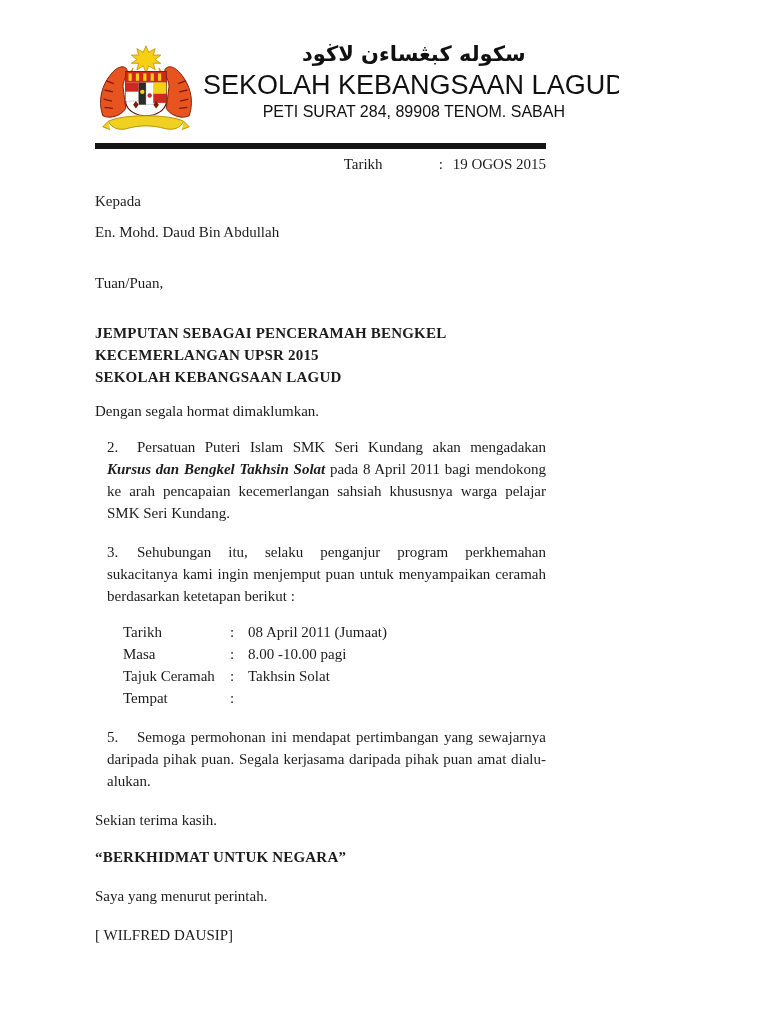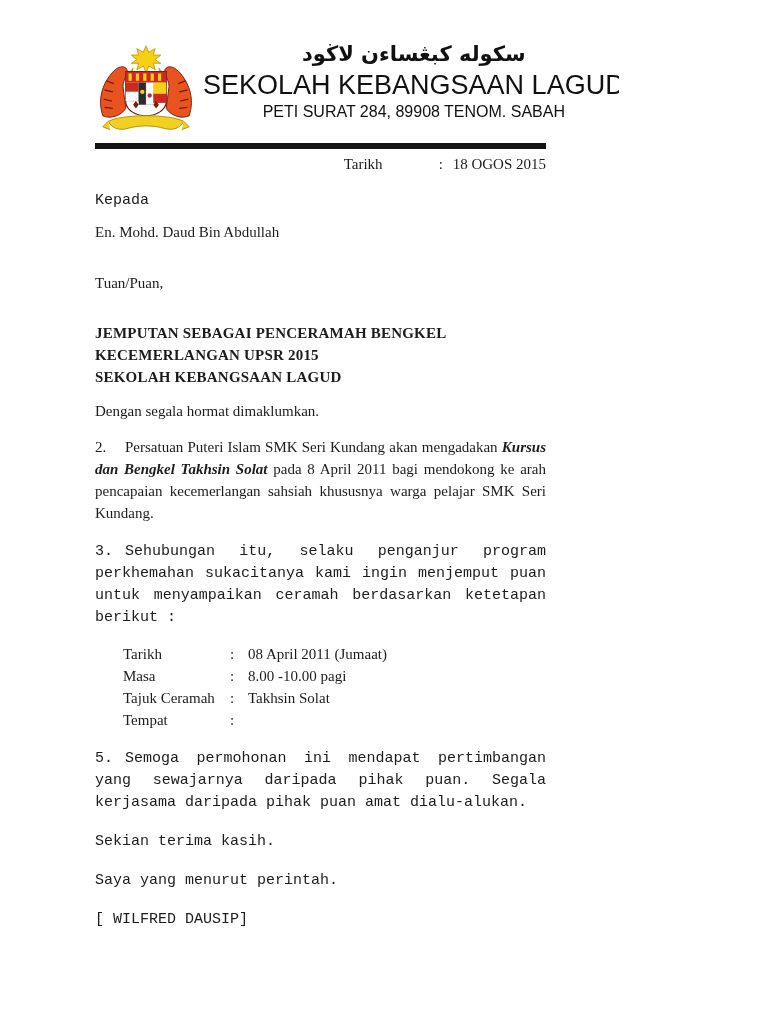--- a/index.html
+++ b/index.html
@@ -31,23 +31,23 @@
 
   
   .date-row { display:flex; justify-content:flex-end; font-size:15px; margin-top:7px; }
   .date-row .dlabel { width:95px; }
   .date-row .dcolon { width:14px; }
   .date-row .dvalue { min-width:86px; }
 
   
   .body { font-size:15px; line-height:22px; }
   .para { margin-top:0; }
-  .mt-sm { margin-top:14px; } .mt-md { margin-top:17px;font-family:Liberation Mono, monospace; } .mt-lg { margin-top:29px; }
+  .mt-sm { margin-top:14px; } .mt-md { margin-top:17px; } .mt-lg { margin-top:29px; }
   .subject { font-weight:bold; margin-top:28px; letter-spacing:.2px; }
-  .num-para { text-align:justify; }
+  .num-para { text-align:justify;margin-left:12px; }
   .pnum { display:inline-block; width:30px; }
   .seg-em { font-weight:bold; font-style:italic; }
 
   .details { margin:14px 0 0 28px; }
   .drow { display:flex; }
   .drow .dl { width:107px; }
   .drow .dc { width:18px; }
 
   .slogan { font-weight:bold; margin-top:15px; letter-spacing:.2px; }
   .footer-note { margin-top:76px; }
@@ -134,21 +134,21 @@
         </g>
         <circle cx="50" cy="48" r="35" fill="none" stroke="#7e100c" stroke-width="1.2"></circle>
       </svg>
     </div>
 
     <div class="rule"></div>
 
     <div class="date-row">
       <span class="dlabel">Tarikh</span>
       <span class="dcolon">:</span>
-      <span class="dvalue">18 OGOS 2015</span>
+      <span class="dvalue">19 OGOS 2015</span>
     </div>
 
     <div class="body">
 
       <p class="para mt-md">Kepada</p>
       <p class="para" style="margin-top:9px">En. Mohd. Daud Bin Abdullah</p>
       <p class="para mt-lg">Tuan/Puan,</p>
 
       <div class="subject">
         <div>JEMPUTAN SEBAGAI PENCERAMAH BENGKEL KECEMERLANGAN UPSR 2015</div>
@@ -181,20 +181,21 @@
           <span class="dl">Tempat</span>
             <span class="dc">:</span>
         </div>
       </div>
 
 
       <p class="para num-para mt-md"><span class="pnum">5.</span><span><span>Semoga permohonan ini mendapat pertimbangan yang sewajarnya daripada pihak puan. Segala kerjasama daripada pihak puan amat dialu-alukan.</span></span></p>
 
       <p class="para mt-md">Sekian terima kasih.</p>
 
+      <p class="slogan">“BERKHIDMAT UNTUK NEGARA”</p>
 
       <p class="para mt-md">Saya yang menurut perintah.</p>
 
       <p class="para mt-md">[ WILFRED DAUSIP]</p>
 
 
     </div>
   </div>
 </div>
 

